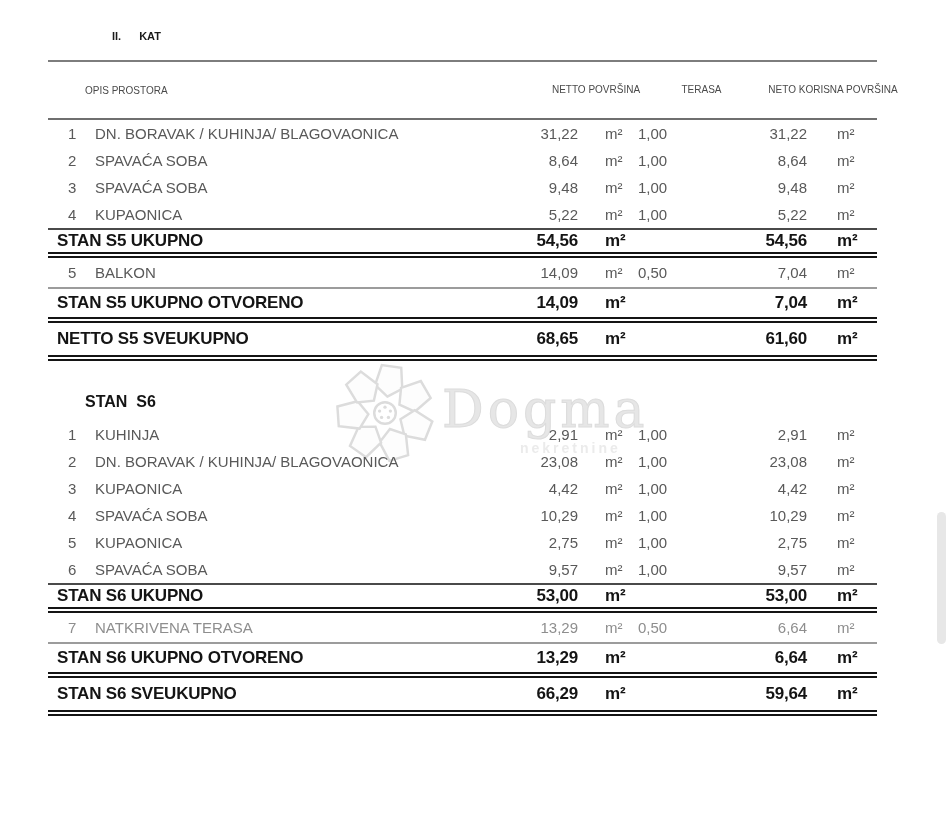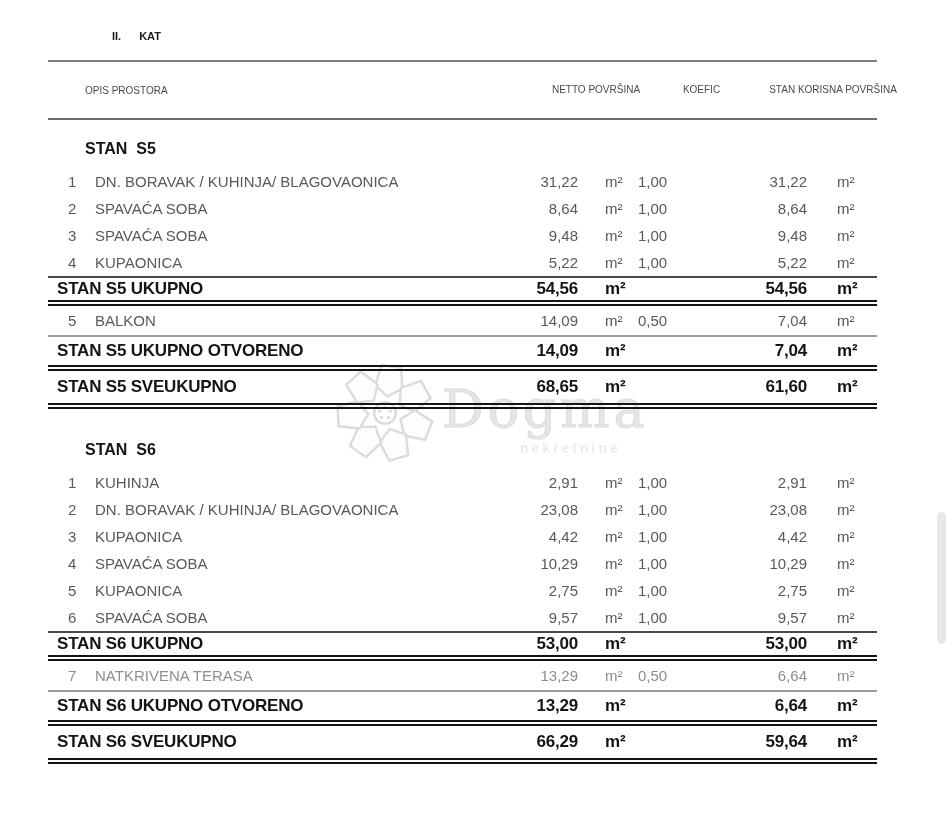--- a/index.html
+++ b/index.html
@@ -128,26 +128,25 @@
     <div class="floor-title">
       <span>II.</span>
       <span>KAT</span>
     </div>
 
     <div class="tbl">
 
       <div class="thead">
         <span class="h-opis">OPIS PROSTORA</span>
         <span class="h-c">NETTO POVRŠINA</span>
-        <span class="h-c">KOEFIC</span>
-        <span class="h-c">STAN KORISNA POVRŠINA</span>
+        <span class="h-c">TERASA</span>
+        <span class="h-c">NETO KORISNA POVRŠINA</span>
       </div>
 
       <div class="section">
-        <div class="section-title">STAN  S5</div>
 
         <div class="row room">
           <span class="num">1</span>
           <span class="name">DN. BORAVAK / KUHINJA/ BLAGOVAONICA</span>
           <span class="val">31,22</span>
           <span class="unit">m²</span>
           <span class="koef">1,00</span>
           <span class="val2">31,22</span>
           <span class="unit2">m²</span>
         </div>
@@ -201,21 +200,21 @@
         <div class="row sum otvoreno">
           <span class="label">STAN S5 UKUPNO OTVORENO</span>
           <span class="val">14,09</span>
           <span class="unit">m²</span>
           <span class="koef"></span>
           <span class="val2">7,04</span>
           <span class="unit2">m²</span>
         </div>
 
         <div class="row sum sveukupno">
-          <span class="label">STAN S5 SVEUKUPNO</span>
+          <span class="label">NETTO S5 SVEUKUPNO</span>
           <span class="val">68,65</span>
           <span class="unit">m²</span>
           <span class="koef"></span>
           <span class="val2">61,60</span>
           <span class="unit2">m²</span>
         </div>
       </div>
 
       <div class="section">
         <div class="section-title s6">STAN  S6</div>

